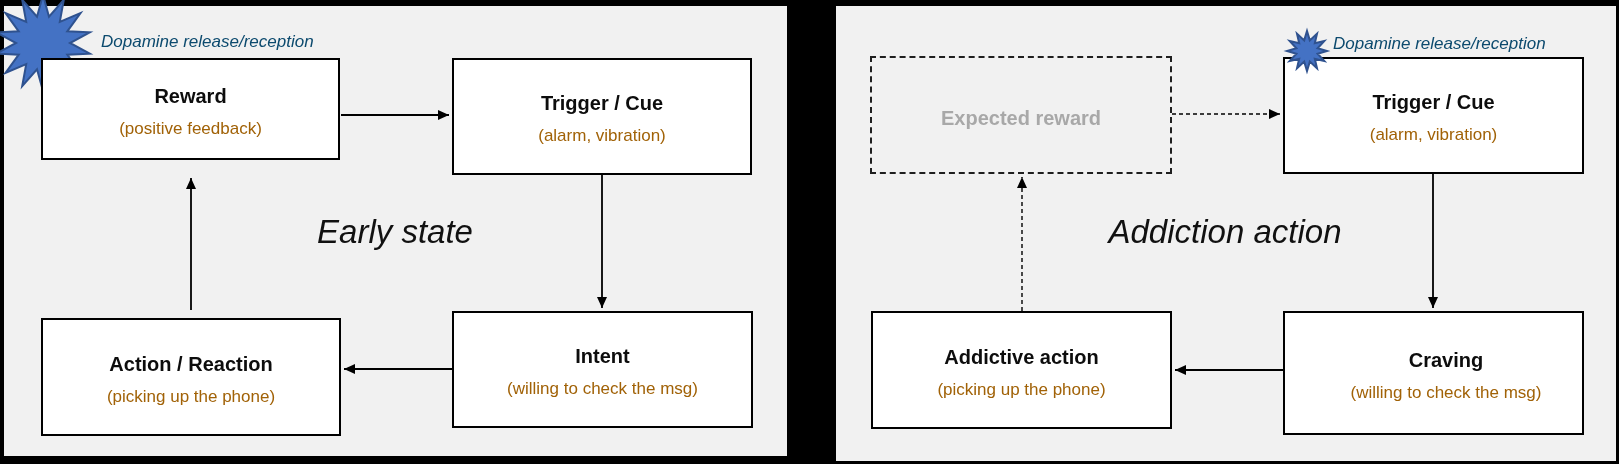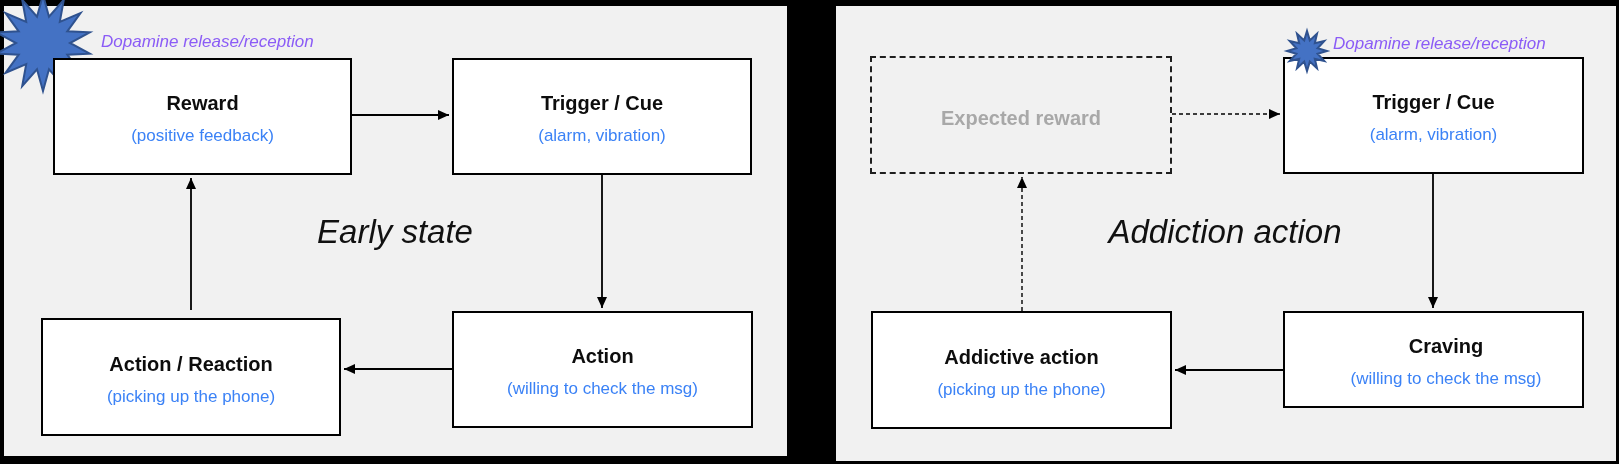--- a/index.html
+++ b/index.html
@@ -6,29 +6,29 @@
   #stage{position:relative;width:1619px;height:464px;background:#000;overflow:hidden;
          font-family:"Liberation Sans", sans-serif;}
   .panel{position:absolute;background:#f1f1f1;}
   #panel-early{left:4px;top:6px;width:783px;height:450px;}
   #panel-addiction{left:836px;top:6px;width:780px;height:455px;}
 
   .node{position:absolute;background:#ffffff;border:2px solid #000;box-sizing:border-box;
         display:flex;flex-direction:column;align-items:center;justify-content:center;
         gap:13px;padding-top:5px;text-align:center;}
   .node .title{font-weight:bold;font-size:20px;color:#0d0d0d;line-height:1.1;}
-  .node .subtitle{font-size:17px;color:#3b82f6;line-height:1.1;}
+  .node .subtitle{font-size:17px;color:#a16207;line-height:1.1;}
 
   .node.ghost{background:transparent;border:2px dashed #1f1f1f;}
   .node.ghost .title{color:#a8a8a8;}
   .node.ghost .subtitle{color:#a8a8a8;}
 
   .state-label{position:absolute;font-style:italic;font-size:33px;color:#111;
                width:260px;text-align:center;}
-  .dopamine-label{position:absolute;font-style:italic;font-size:17px;color:#8b5cf6;
+  .dopamine-label{position:absolute;font-style:italic;font-size:17px;color:#0c4a6e;
                   white-space:nowrap;}
   .burst{position:absolute;overflow:visible;}
   .burst polygon{fill:#4472c4;stroke:#2f528f;stroke-width:2;}
   .arrows{position:absolute;left:0;top:0;pointer-events:none;}
   .arrows line{stroke:#000;stroke-width:1.8;}
   .arrows line.dashed{stroke-dasharray:4 3;stroke-width:1.4;}
 </style>
 </head>
 <body>
 
@@ -47,39 +47,39 @@
       <line x1="448" y1="363" x2="340" y2="363" marker-end="url(#ah-l)"></line>
       <line x1="187" y1="304" x2="187" y2="172" marker-end="url(#ah-l)"></line>
     </svg>
 
     <svg class="burst" style="left:-10px;top:-12px;" width="98" height="98" viewBox="0 0 98 98">
       <polygon transform="translate(1,1)" points="48.0,0.0 54.0,21.7 68.8,4.8 64.8,26.9 85.5,18.1 72.3,36.3 94.8,37.3 75.0,48.0 94.8,58.7 72.3,59.7 85.5,77.9 64.8,69.1 68.8,91.2 54.0,74.3 48.0,96.0 42.0,74.3 27.2,91.2 31.2,69.1 10.5,77.9 23.7,59.7 1.2,58.7 21.0,48.0 1.2,37.3 23.7,36.3 10.5,18.1 31.2,26.9 27.2,4.8 42.0,21.7"></polygon>
     </svg>
 
     <div class="dopamine-label" style="left:97px;top:26px;">Dopamine release/reception</div>
 
-    <div class="node" style="left:37px;top:52px;width:299px;height:117px;margin-left:12px;">
+    <div class="node" style="left:37px;top:52px;width:299px;height:102px;">
       <div class="title">Reward</div>
       <div class="subtitle">(positive feedback)</div>
     </div>
 
     <div class="node" style="left:448px;top:52px;width:300px;height:117px;">
       <div class="title">Trigger / Cue</div>
       <div class="subtitle">(alarm, vibration)</div>
     </div>
 
     <div class="state-label" style="left:261px;top:207px;">Early state</div>
 
     <div class="node" style="left:37px;top:312px;width:300px;height:118px;">
       <div class="title">Action / Reaction</div>
       <div class="subtitle">(picking up the phone)</div>
     </div>
 
     <div class="node" style="left:448px;top:305px;width:301px;height:117px;">
-      <div class="title">Action</div>
+      <div class="title">Intent</div>
       <div class="subtitle">(willing to check the msg)</div>
     </div>
   </div>
 
   <div class="panel" id="panel-addiction">
 
     <svg class="arrows" width="780" height="455">
       <defs>
         <marker id="ah-r" markerUnits="userSpaceOnUse" markerWidth="12" markerHeight="10" refX="11" refY="5" orient="auto">
           <path d="M0,0 L11,5 L0,10 Z" fill="#000"></path>
@@ -106,19 +106,19 @@
 
     <div class="dopamine-label" style="left:497px;top:28px;">Dopamine release/reception</div>
 
     <div class="state-label" style="left:259px;top:207px;">Addiction action</div>
 
     <div class="node" style="left:35px;top:305px;width:301px;height:118px;text-align:center;">
       <div class="title">Addictive action</div>
       <div class="subtitle">(picking up the phone)</div>
     </div>
 
-    <div class="node" style="left:447px;top:305px;width:301px;height:97px;padding-left:25px;">
+    <div class="node" style="left:447px;top:305px;width:301px;height:124px;padding-left:25px;">
       <div class="title">Craving</div>
       <div class="subtitle">(willing to check the msg)</div>
     </div>
   </div>
 
 </div>
 
 </body></html>

